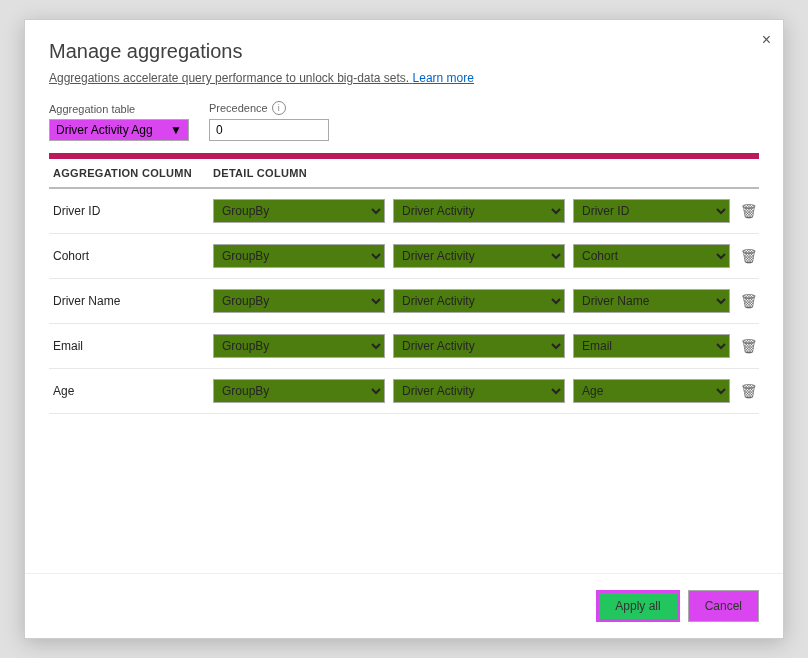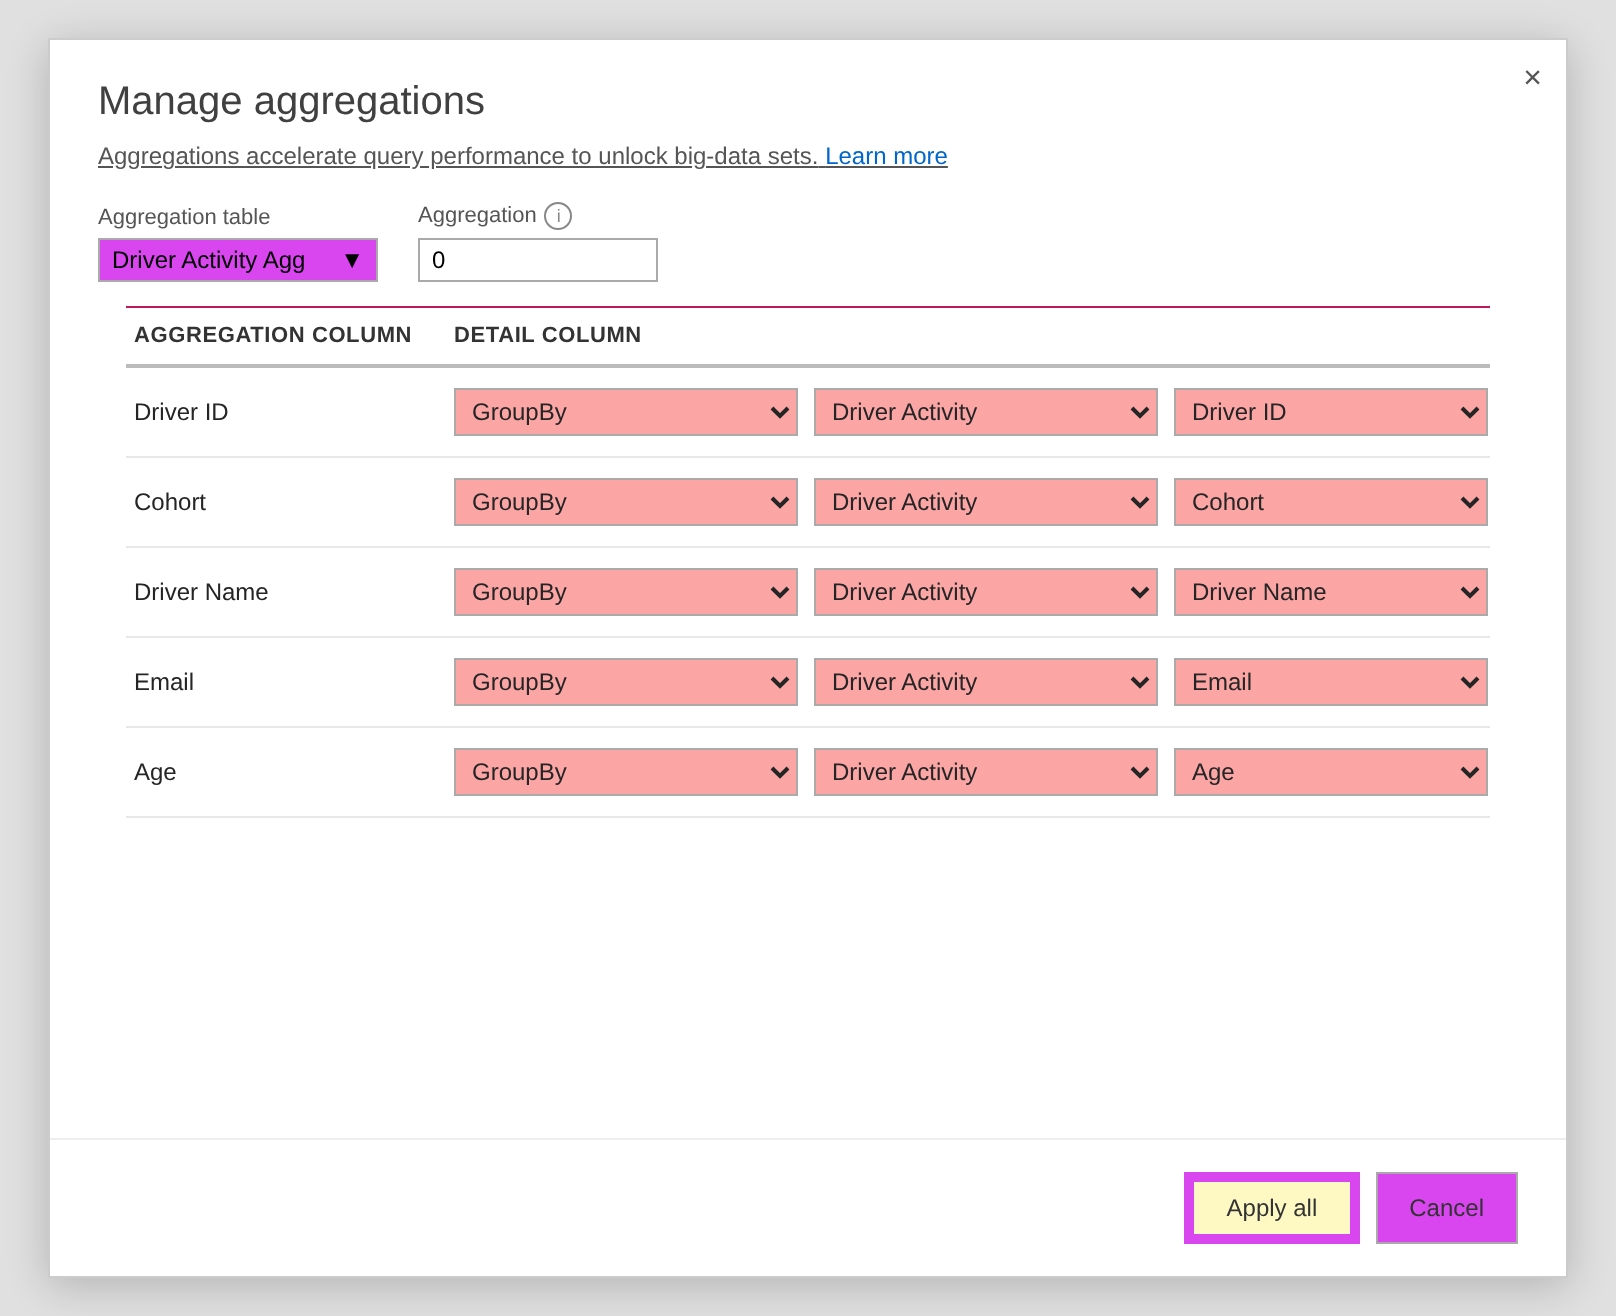--- a/index.html
+++ b/index.html
@@ -97,22 +97,22 @@
     .precedence-input {
       border: 1px solid #aaa;
       padding: 3px 6px;
       font-size: 12px;
       width: 120px;
     }
     .table-container {
       flex: 1;
       overflow: hidden;
       position: relative;
-      margin: 0 38px;
-      border-top: 1px solid #be185d;
+      margin: 0 24px;
+      border-top: 6px solid #be185d;
     }
     .table-header {
       display: grid;
       grid-template-columns: 160px 180px 180px 165px 30px;
       padding: 8px 0;
       border-bottom: 2px solid #bbb;
     }
     .table-header-cell {
       font-size: 11px;
       font-weight: 700;
@@ -136,21 +136,21 @@
       padding: 0 4px;
       font-size: 12px;
       color: #252525;
     }
     .dropdown-cell {
       padding: 0 4px;
     }
     select {
       width: 100%;
       border: 1px solid #aaa;
-      background: #fca5a5;
+      background: #4d7c0f;
       font-size: 12px;
       padding: 3px 4px;
       color: #252525;
       appearance: auto;
       cursor: pointer;
     }
     .trash-btn {
       background: none;
       border: none;
       cursor: pointer;
@@ -171,22 +171,22 @@
     }
     .btn {
       padding: 6px 16px;
       font-size: 12px;
       cursor: pointer;
       border: 1px solid #aaa;
       background: #d946ef;
       color: #333;
     }
     .btn-primary {
-      background: #fef9c3;
-      border: 5px solid #d946ef;
+      background: #22c55e;
+      border: 3px solid #d946ef;
     }
   </style>
 </head>
 <body>
 
 <div class="dialog">
   <button class="close-btn">×</button>
 
   <div class="dialog-header">
     <div class="dialog-title">Manage aggregations</div>
@@ -199,21 +199,21 @@
   <div class="controls-row">
     <div class="control-group">
       <div class="control-label">Aggregation table</div>
       <div class="agg-table-select">
         <span>Driver Activity Agg</span>
         <span>▼</span>
       </div>
     </div>
     <div class="control-group">
       <div class="control-label">
-        <span>Aggregation</span>
+        <span>Precedence</span>
         <span class="info-icon">i</span>
       </div>
       <input class="precedence-input" type="text" value="0" style="">
     </div>
   </div>
 
   <div class="table-container">
     <div class="table-header">
       <div class="table-header-cell">AGGREGATION COLUMN</div>
       <div class="table-header-cell">DETAIL COLUMN</div>

